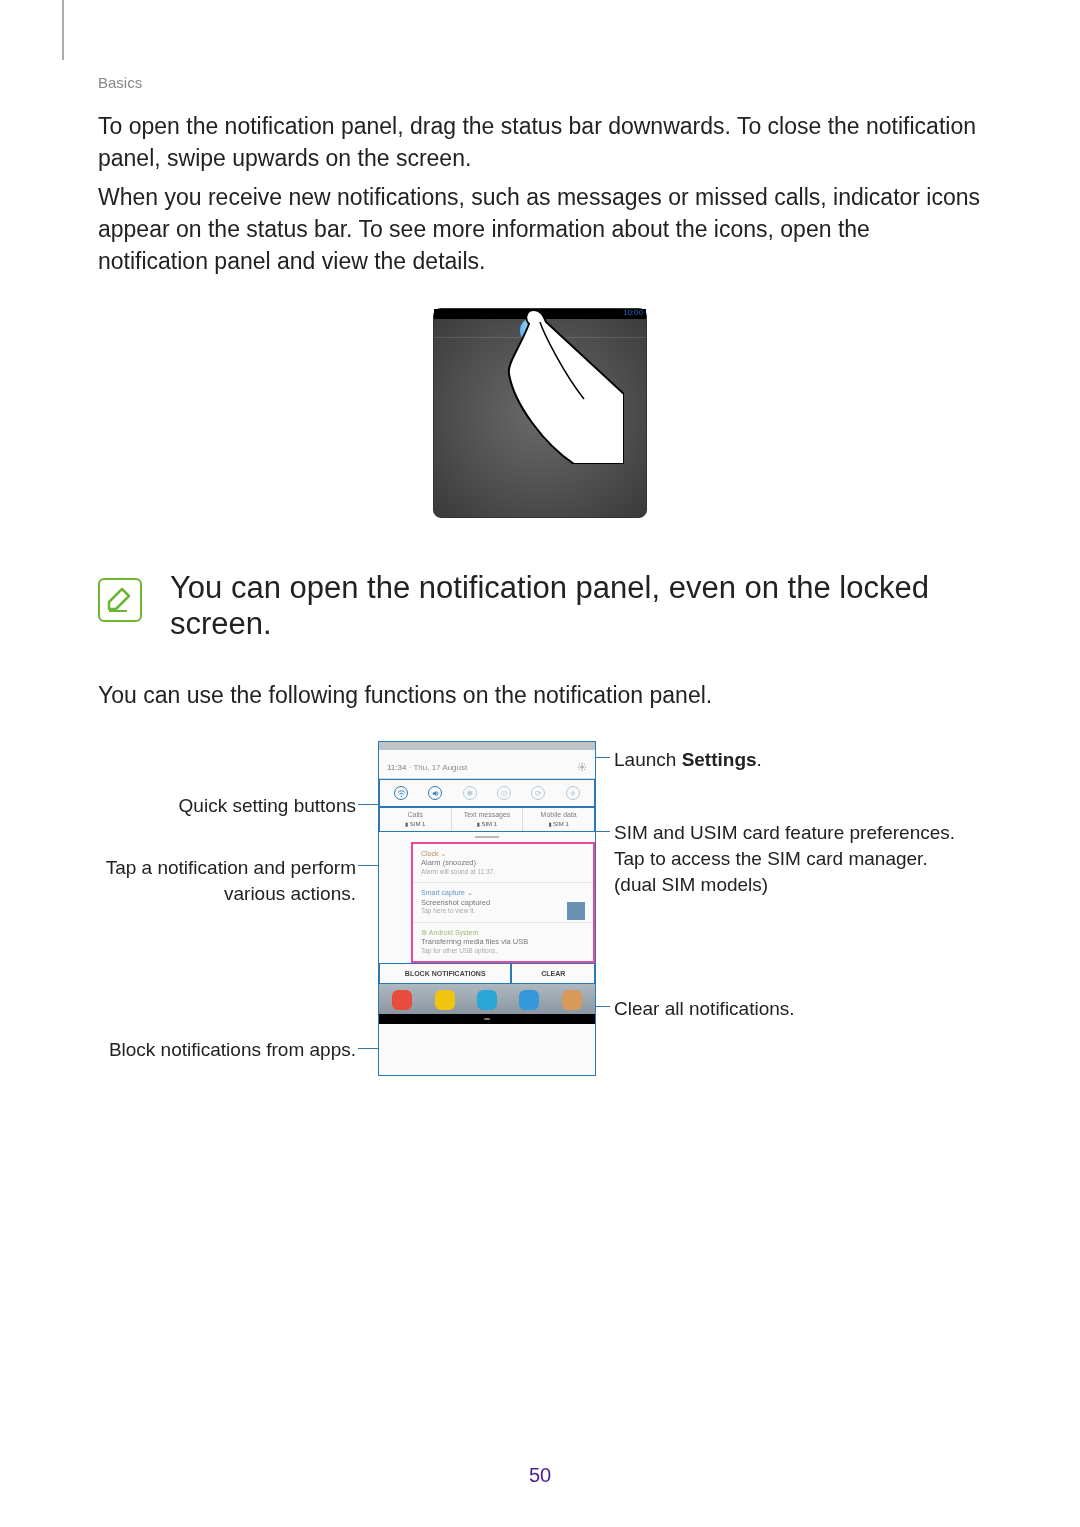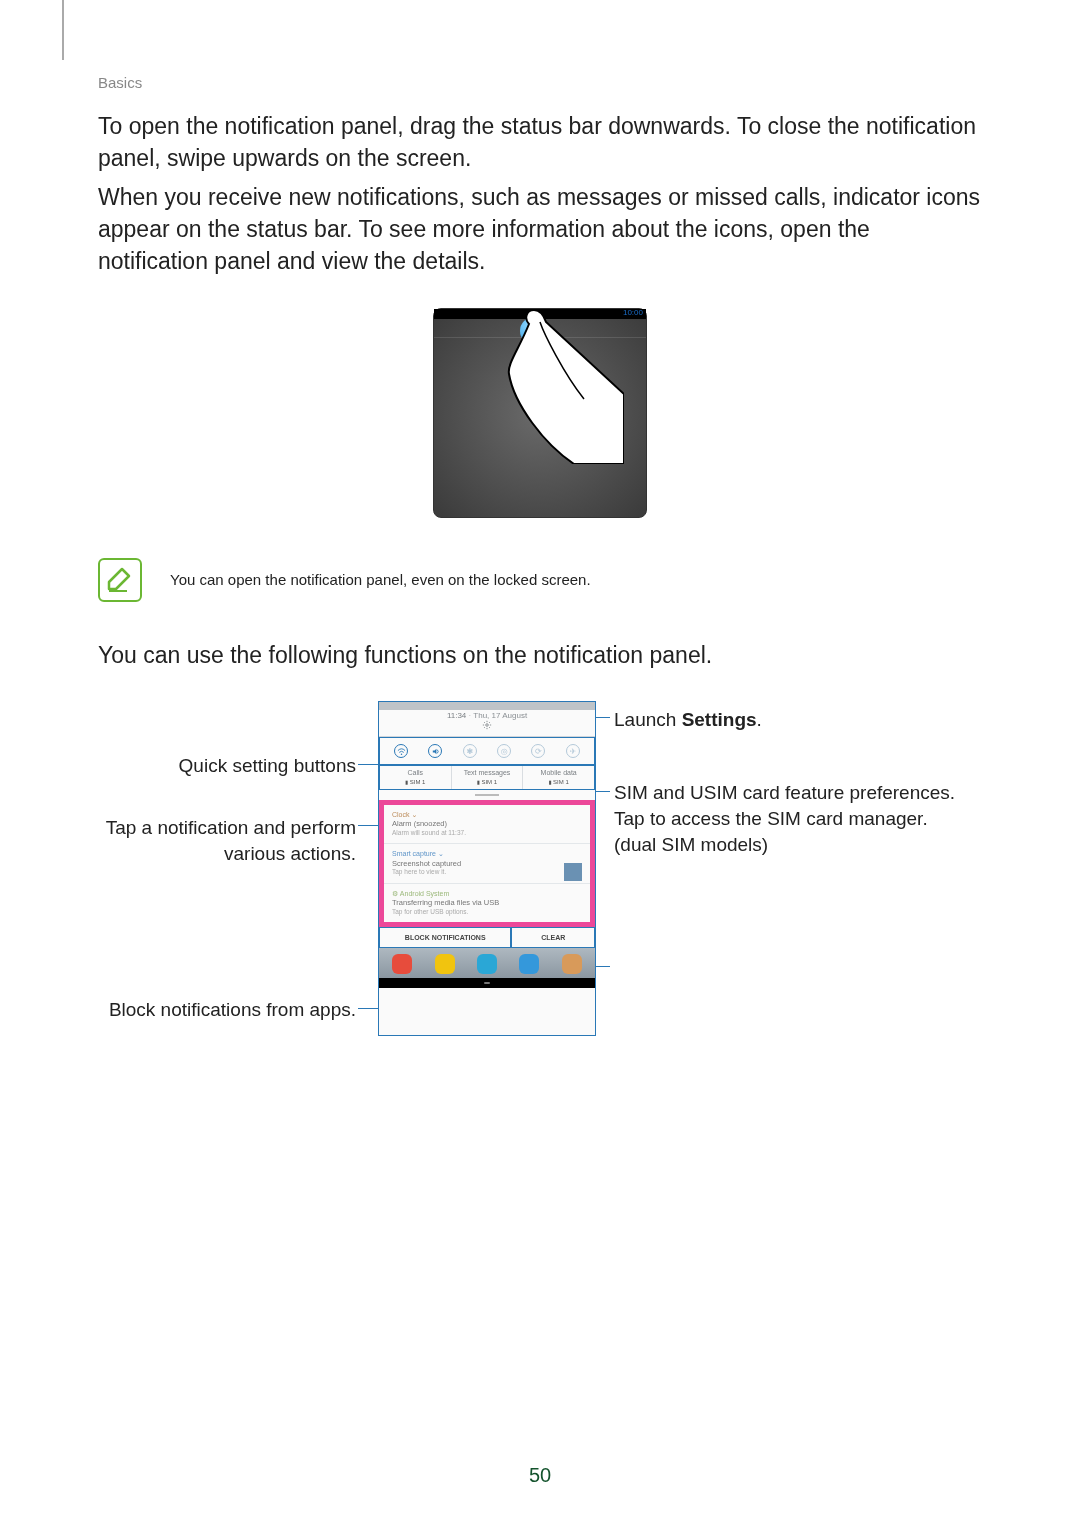--- a/index.html
+++ b/index.html
@@ -80,46 +80,45 @@
     gap: 28px;
     margin-top: 40px;
   }
   .note-icon {
     width: 44px; height: 44px;
     border: 2px solid #6bb733;
     border-radius: 6px;
     display: flex; align-items:center; justify-content:center;
     flex-shrink: 0;
   }
-  .note-text { font-size: 15px; }
+  .note-text { font-size: 31px; margin-top: 12px; }
 
   .diagram {
     position: relative;
     margin-top: 30px;
     height: 360px;
   }
   .phone {
     position:absolute;
     left: 280px;
     top: 0;
     width: 218px;
     height: 335px;
     border: 1px solid #2a78b6;
     background: #fafafa;
   }
   .phone .p-statusbar {
     height: 8px; background:#bfc4c8;
   }
   .phone .p-header {
     display:flex; justify-content:space-between; align-items:center;
-    padding: 1px 8px 6px 8px;
+    padding: 12px 8px 6px 8px;
     border-bottom: 1px solid #d0d5da;
     font-size: 8px;
     color:#8a8f93;
-    flex-direction:column;
   }
   .phone .p-header .t1 { color:#7a7f83; }
   .phone .p-header .gear { width:10px; height:10px; }
   .phone .p-qs {
     display:flex; justify-content:space-around; align-items:center;
     padding: 6px 4px;
     border: 1px solid #2a78b6;
     margin: 0;
   }
   .phone .p-qs .qs-icon {
@@ -135,21 +134,21 @@
   .phone .p-sim .sim-col {
     flex:1; padding:3px 0; border-right:1px solid #d9dde1;
     line-height:1.2;
   }
   .phone .p-sim .sim-col:last-child { border-right:none; }
   .phone .p-sim .sim-title { color:#7a7f83; font-size:7px; display:block; }
   .phone .p-sim .sim-sub { color:#555; font-size:6px; }
   .phone .handle {
     width:24px; height:2px; background:#bbb; margin: 4px auto;
   }
-  .phone .grouping { border: 5px solid #ec4899; }
+  .phone .grouping { border: 2px solid #ec4899; margin-left: 32px; }
   .phone .notif {
     padding: 5px 8px 6px 8px;
     border-bottom:1px solid #e3e7ea;
     font-size:7px; color:#888; line-height:1.3;
   }
   .phone .notif .n-top { color:#bc8c5a; font-size:7px; }
   .phone .notif .n-top.blue { color:#5f95c8; }
   .phone .notif .n-top.teal { color:#9cb97b; }
   .phone .notif .n-title { color:#777; font-size:7.5px; }
   .phone .notif .n-sub { color:#aaa; font-size:6.5px; }
@@ -189,21 +188,21 @@
   .leaderV {
     position:absolute;
     background:#2a78b6;
     width:1px;
   }
 
   .page-num {
     position:absolute;
     bottom: 40px; left:0; right:0;
     text-align:center;
-    font-size:20px; color:#14532d;
+    font-size:20px; color:#4c1d95;
   }
   b { font-weight:700; }
 </style>
 </head>
 <body>
 
 <div class="header-line"></div>
 
 <div class="page">
   <div class="chapter">Basics</div>
@@ -256,20 +255,21 @@
 
     <div class="callout" style="left:516px; top:6px; width:350px">
       <span>Launch </span><b>Settings</b><span>.</span>
     </div>
     <div class="leader" style="left:486px; top:16px; width:26px"></div>
     <div class="leaderV" style="left:486px; top:16px; height:12px"></div>
 
     <div class="callout" style="left:516px; top:79px; width:360px">SIM and USIM card feature preferences. Tap to access the SIM card manager. (dual SIM models)</div>
     <div class="leader" style="left:498px; top:90px; width:14px"></div>
 
+    <div class="callout" style="left:516px; top:255px; width:350px">Clear all notifications.</div>
     <div class="leader" style="left:491px; top:265px; width:21px"></div>
     <div class="leaderV" style="left:491px; top:258px; height:8px"></div>
 
     <div class="phone">
       <div class="p-statusbar"></div>
       <div class="p-header">
         <span>
           <span class="t1">11:34</span>
           <span style="color:#bbb"> · </span>
           <span>Thu, 17 August</span>

